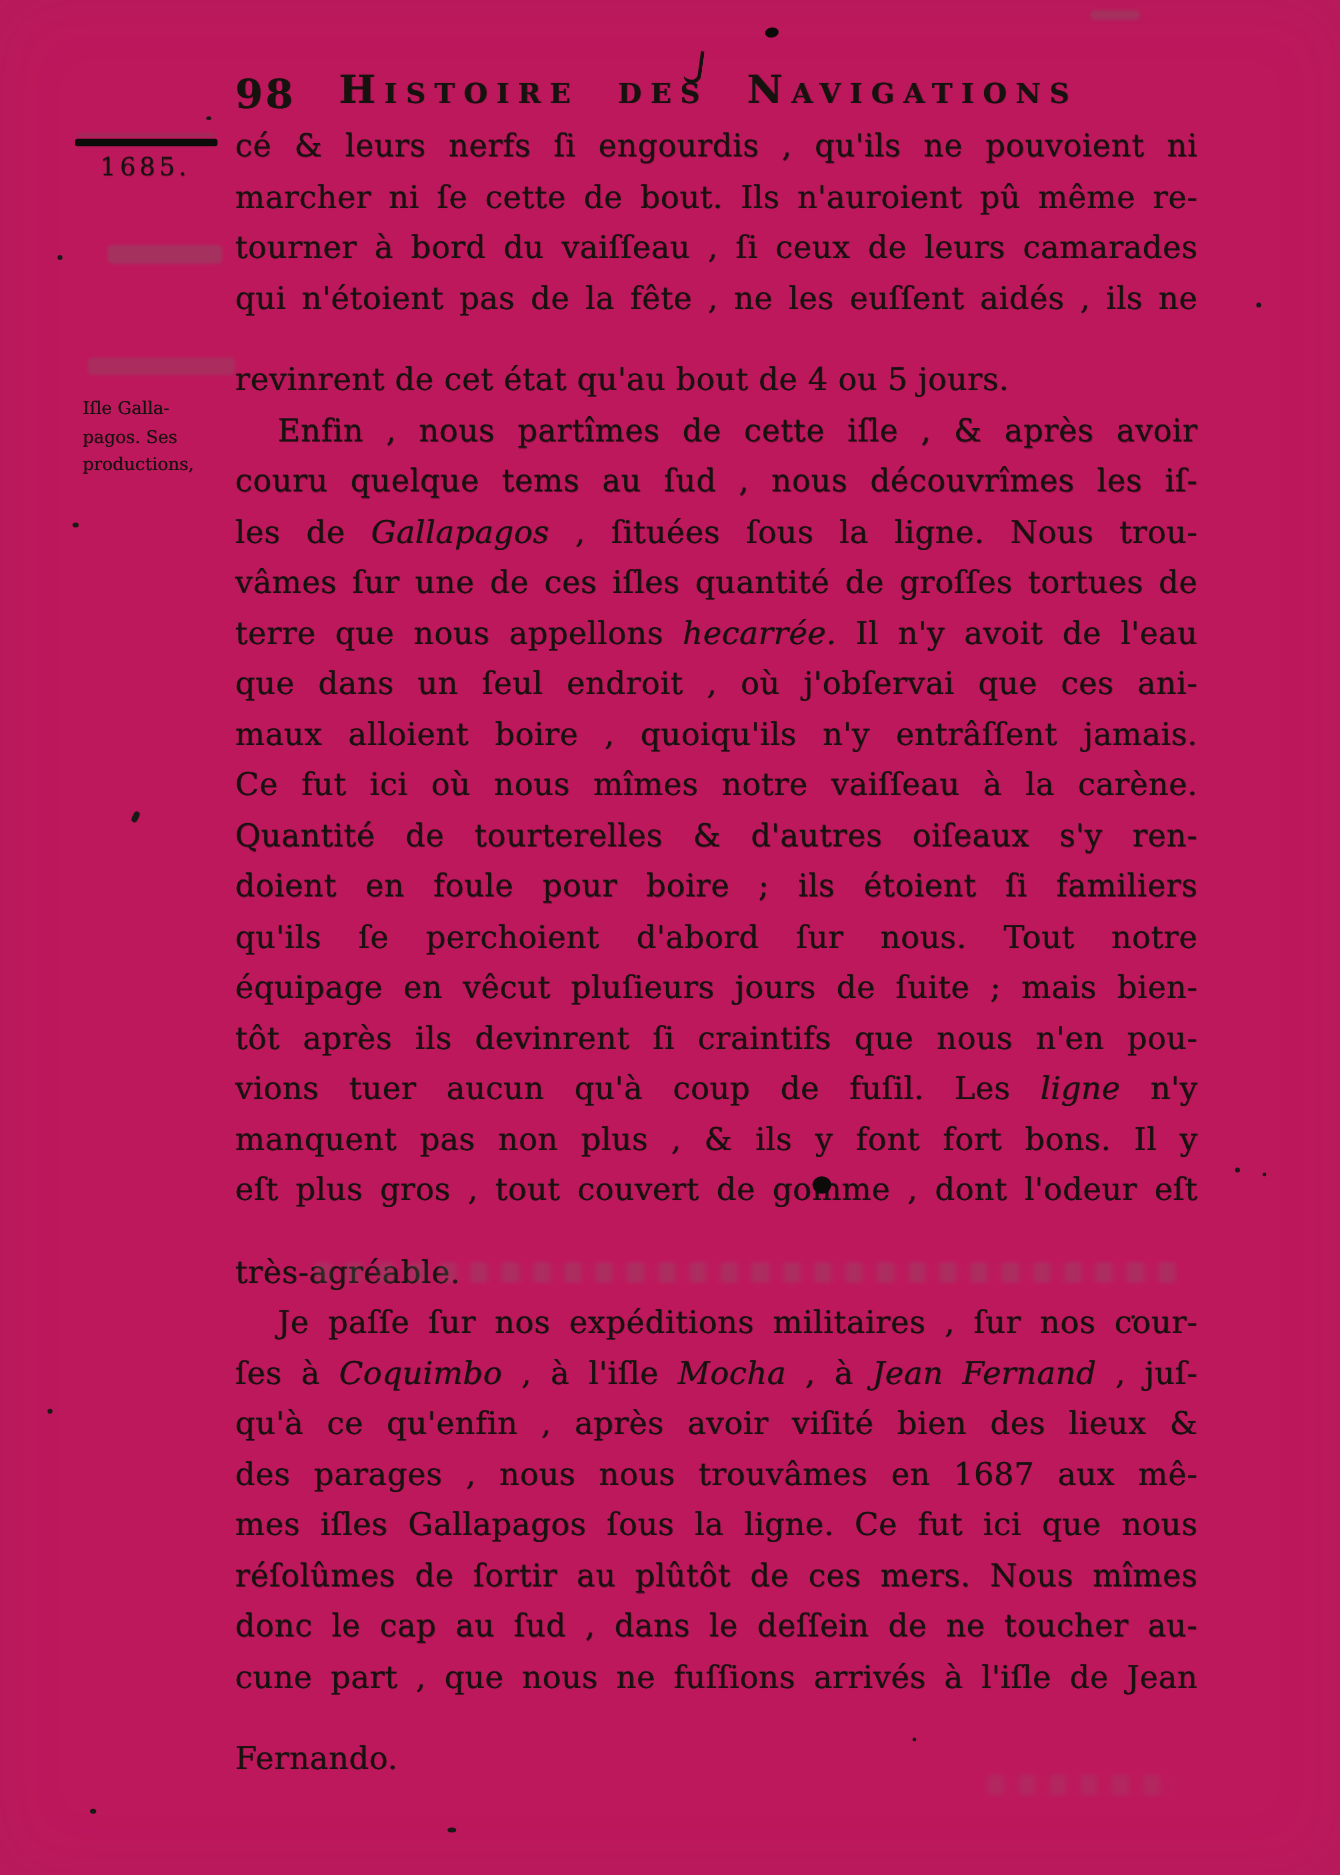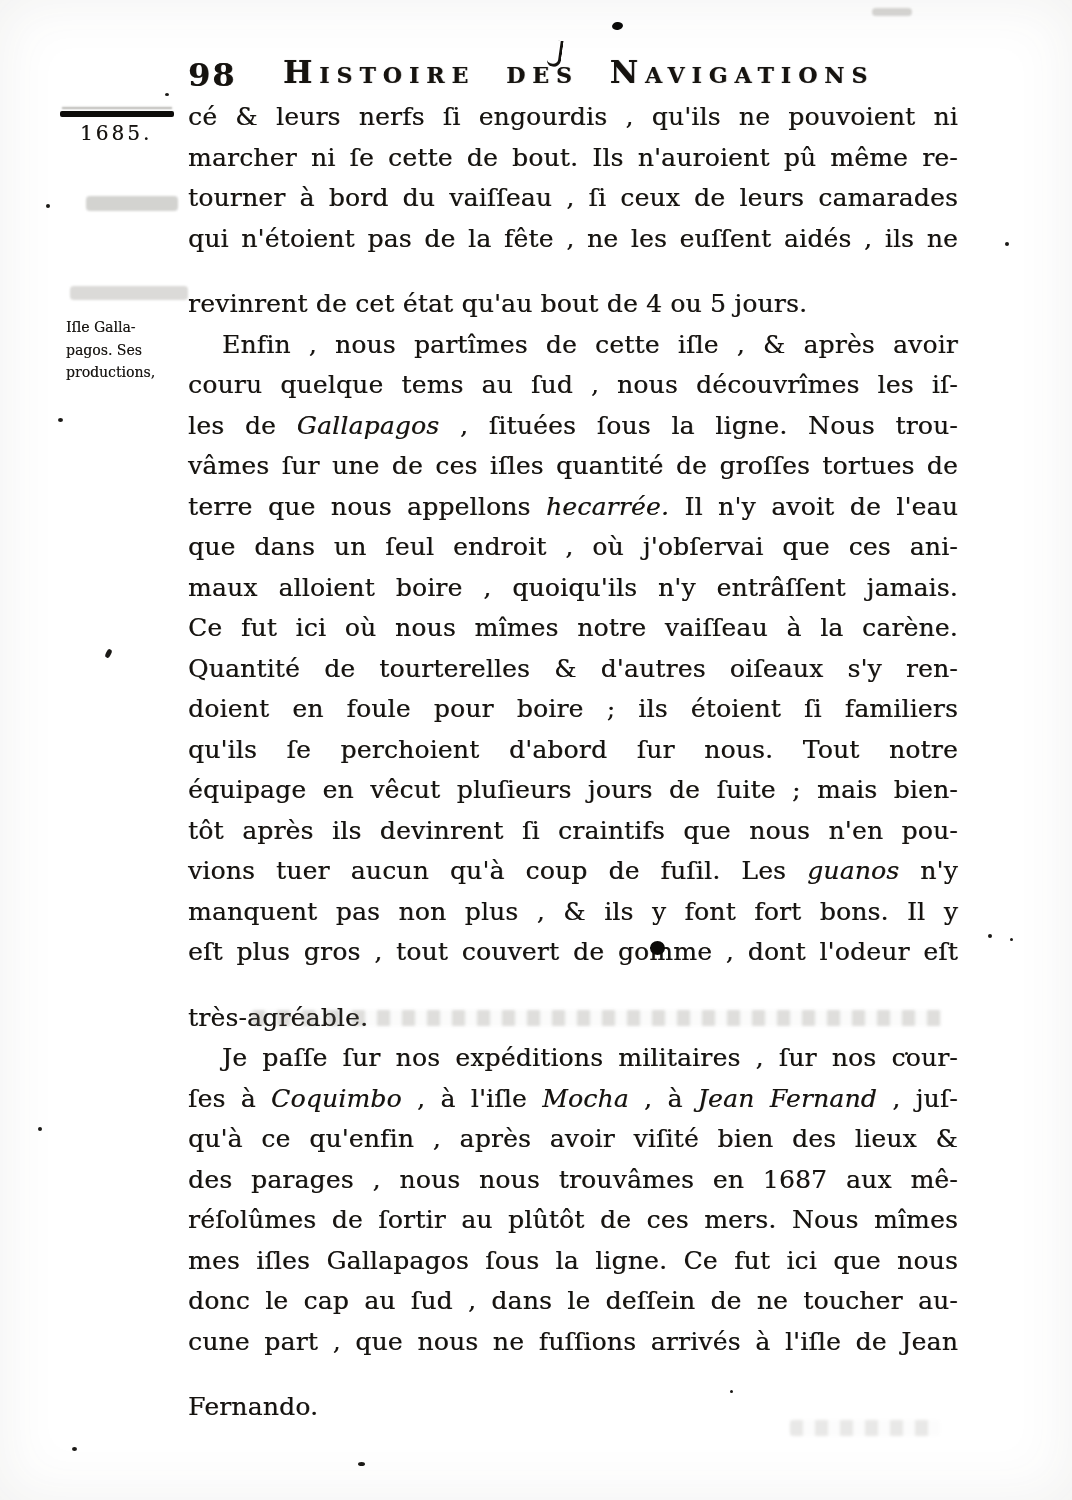--- a/index.html
+++ b/index.html
@@ -1,33 +1,33 @@
 <!DOCTYPE html>
 <html><head>
 <meta charset="utf-8">
 <style>
   html,body{margin:0;padding:0;background:#e8e8e6;}
   .page{
     position:relative;
     width:1072px;height:1500px;
     margin:0 auto;
-    background:#ffffff;
+    background:#be185d;
     overflow:hidden;
     font-family:"DejaVu Serif", serif;
     color:#16130f;
     box-shadow:inset 0 0 60px rgba(80,78,70,.08);
   }
   
   .pagenum{
     position:absolute;left:188px;top:56px;
     font-size:32px;letter-spacing:2px;font-weight:700;
     text-shadow:0.4px 0.4px 0.6px rgba(0,0,0,.55);
   }
   .running-title{
-    position:absolute;left:283px;top:54px;width:600px;
+    position:absolute;left:271px;top:54px;width:600px;
     font-variant:small-caps;
     font-size:31px;font-weight:700;
     letter-spacing:7px;word-spacing:13px;
     white-space:nowrap;
     text-shadow:0.5px 0.4px 0.7px rgba(0,0,0,.5);
   }
   
   .margin-rule{
     position:absolute;left:60px;top:111px;width:114px;height:6px;
     background:#0d0c0a;border-radius:2px;
@@ -99,30 +99,30 @@
       <div class="line"><span>vâmes ſur une de ces iſles quantité de groſſes tortues de</span></div>
       <div class="line"><span>terre que nous appellons </span><span class="it">hecarrée.</span><span> Il n'y avoit de l'eau</span></div>
       <div class="line"><span>que dans un ſeul endroit , où j'obſervai que ces ani-</span></div>
       <div class="line"><span>maux alloient boire , quoiqu'ils n'y entrâſſent jamais.</span></div>
       <div class="line"><span>Ce fut ici où nous mîmes notre vaiſſeau à la carène.</span></div>
       <div class="line"><span>Quantité de tourterelles &amp; d'autres oiſeaux s'y ren-</span></div>
       <div class="line"><span>doient en foule pour boire ; ils étoient ſi familiers</span></div>
       <div class="line"><span>qu'ils ſe perchoient d'abord ſur nous. Tout notre</span></div>
       <div class="line"><span>équipage en vêcut pluſieurs jours de ſuite ; mais bien-</span></div>
       <div class="line"><span>tôt après ils devinrent ſi craintifs que nous n'en pou-</span></div>
-      <div class="line"><span>vions tuer aucun qu'à coup de fuſil. Les </span><span class="it">guanos</span><span> n'y</span></div>
+      <div class="line"><span>vions tuer aucun qu'à coup de fuſil. Les </span><span class="it">ligne</span><span> n'y</span></div>
       <div class="line"><span>manquent pas non plus , &amp; ils y font fort bons. Il y</span></div>
       <div class="line"><span>eſt plus gros , tout couvert de gomme , dont l'odeur eſt</span></div>
       <div class="line end"><span>très-agréable.</span></div>
       <div class="line ind"><span>Je paſſe ſur nos expéditions militaires , ſur nos cour-</span></div>
       <div class="line"><span>ſes à </span><span class="it">Coquimbo</span><span> , à l'iſle </span><span class="it">Mocha</span><span> , à </span><span class="it">Jean Fernand</span><span> , juſ-</span></div>
       <div class="line"><span>qu'à ce qu'enfin , après avoir viſité bien des lieux &amp;</span></div>
       <div class="line"><span>des parages , nous nous trouvâmes en 1687 aux mê-</span></div>
+      <div class="line"><span>mes iſles Gallapagos ſous la ligne. Ce fut ici que nous</span></div>
       <div class="line"><span>réſolûmes de ſortir au plûtôt de ces mers. Nous mîmes</span></div>
-      <div class="line"><span>mes iſles Gallapagos ſous la ligne. Ce fut ici que nous</span></div>
       <div class="line"><span>donc le cap au ſud , dans le deſſein de ne toucher au-</span></div>
       <div class="line"><span>cune part , que nous ne fuſſions arrivés à l'iſle de Jean</span></div>
       <div class="line end"><span>Fernando.</span></div>
     </div>
 
   <div class="ink-dot" style="left:612px;top:22px;width:11px;height:8px;"></div>
   <div class="j-mark" style="left:548px;top:40px;"></div>
   <div class="blot" style="left:650px;top:941px;width:15px;height:14px;"></div>
 
   <div class="ghostline" style="left:252px;top:1010px;width:690px;opacity:.8;"></div>

